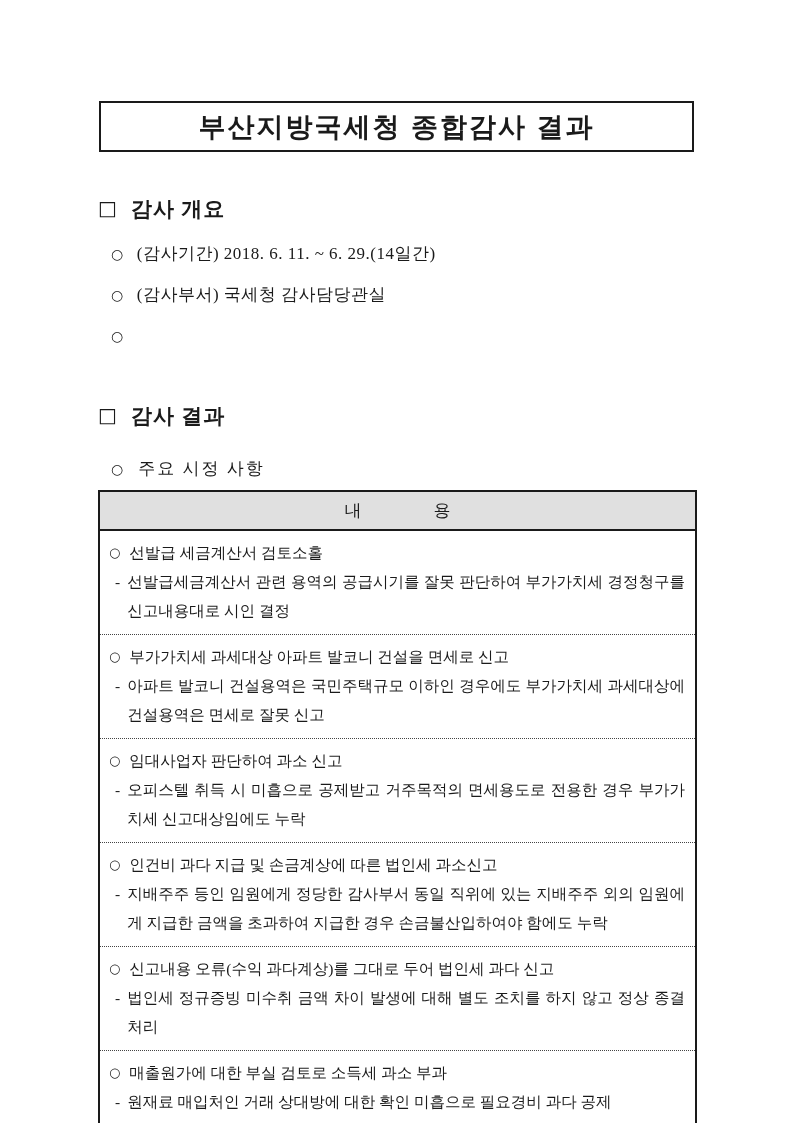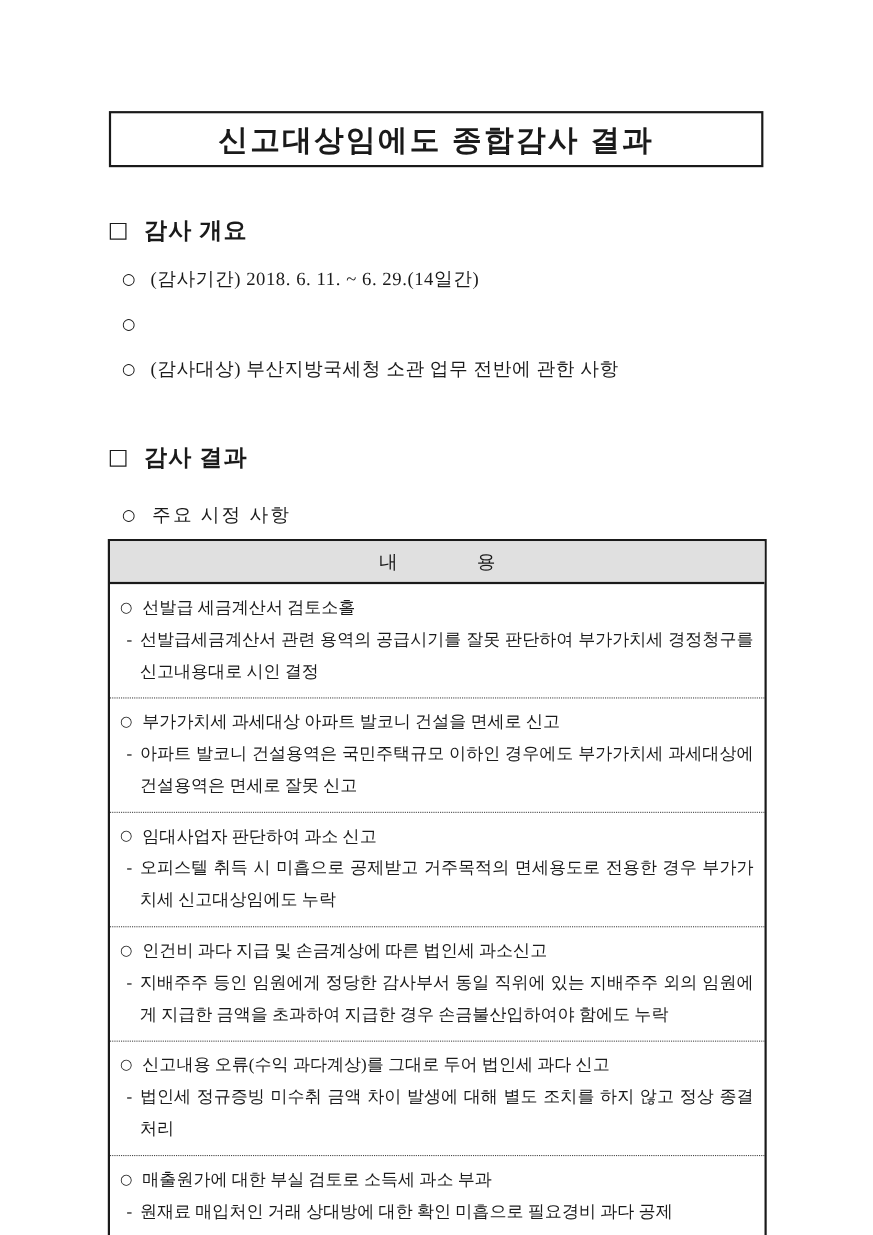--- a/index.html
+++ b/index.html
@@ -114,39 +114,39 @@
   }
   .dash-bullet { line-height: 29px; flex: none; }
   .row-detail-text { flex: 1; text-align: justify; }
 </style>
 </head>
 <body>
 
 <div class="page">
 
   <div class="title-box">
-    <span class="title-text">신고대상임에도 종합감사 결과</span>
+    <span class="title-text">부산지방국세청 종합감사 결과</span>
   </div>
 
   <div class="section-overview">
     <div class="sec-heading">
       <span class="square-bullet">□</span>
       <span>감사 개요</span>
     </div>
     <div class="o-list">
       <div class="o-item">
         <span class="circle-bullet">○</span>
         <span>(감사기간) 2018. 6. 11. ~ 6. 29.(14일간)</span>
       </div>
       <div class="o-item">
         <span class="circle-bullet">○</span>
+        <span>(감사부서) 국세청 감사담당관실</span>
       </div>
       <div class="o-item">
         <span class="circle-bullet">○</span>
-        <span>(감사대상) 부산지방국세청 소관 업무 전반에 관한 사항</span>
       </div>
     </div>
   </div>
 
   <div class="section-results">
     <div class="sec-heading">
       <span class="square-bullet">□</span>
       <span>감사 결과</span>
     </div>
     <div class="o-list">

